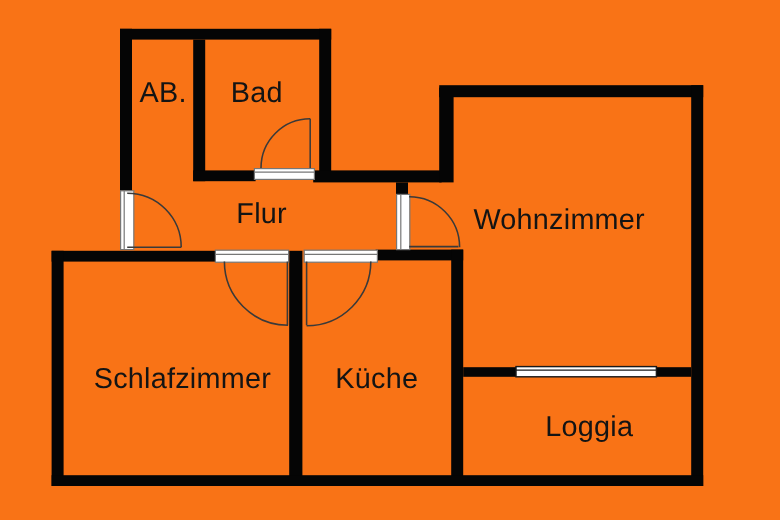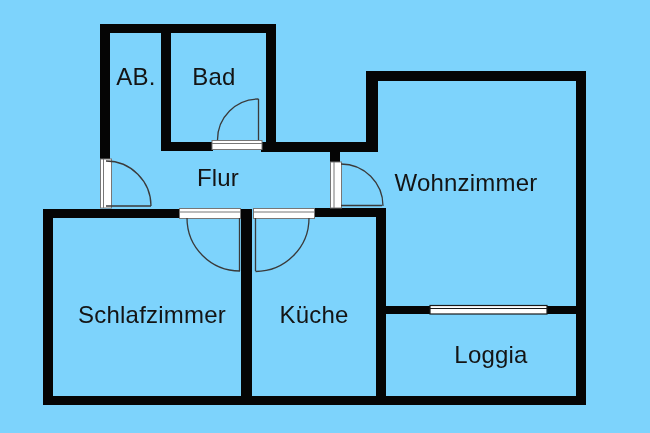--- a/index.html
+++ b/index.html
@@ -1,19 +1,19 @@
 <!DOCTYPE html>
 <html><head>
 <meta charset="utf-8">
 <style>
   html,body{margin:0;padding:0;background:#ffffff;}
   #stage{
     position:relative;
     width:650px;height:433px;
-    background:#7dd3fc;
+    background:#f97316;
     font-family:"Liberation Sans", sans-serif;
     overflow:hidden;
   }
   svg{display:block;}
   .room-label{
     font-family:"Liberation Sans", sans-serif;
     font-size:24px;
     letter-spacing:0.2px;
   }
 </style>

